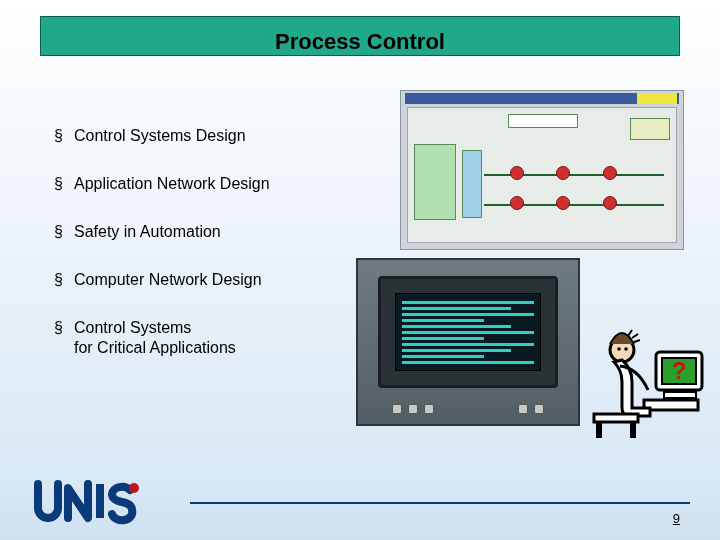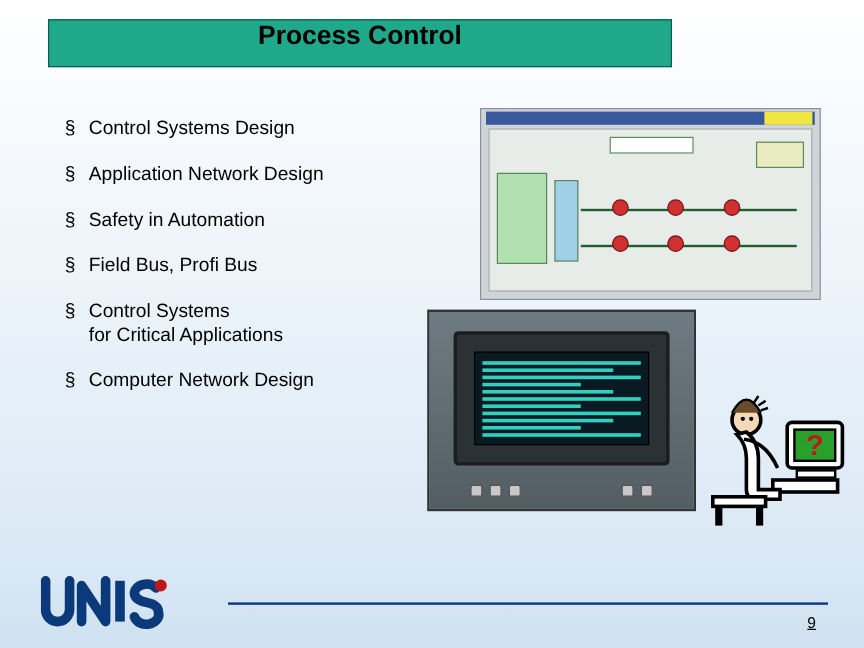--- a/index.html
+++ b/index.html
@@ -5,39 +5,40 @@
   * { box-sizing: border-box; margin: 0; padding: 0; }
   html, body { width: 720px; height: 540px; font-family: Arial, Helvetica, sans-serif; overflow: hidden; }
   .slide {
     width: 720px; height: 540px;
     background: linear-gradient(to bottom, #ffffff 0%, #d9e8f5 88%, #cfe0f0 100%);
     position: relative;
   }
   .title-bar {
     position: absolute;
     left: 40px; top: 16px;
-    width: 520px; height: 40px;
+    width: 640px; height: 40px;
     background: #1fa88a;
     border: 1px solid #0b5e4c;
-    display: flex; align-items: flex-start; justify-content: center;
+    display: flex; align-items: flex-end; justify-content: center;
   }
   .title-bar span { color: #000; font-size: 22px; font-weight: bold; }
   .bullets {
     position: absolute;
     left: 54px; top: 98px;
     width: 310px;
     list-style: none;
   }
   .bullets li {
     font-size: 16px;
     color: #000;
     margin-bottom: 18px;
     position: relative;
     padding-left: 20px;
     line-height: 1.25;
+    margin-top: 28px;
   }
   .bullets li::before {
     content: "§";
     position: absolute;
     left: 0; top: 0;
     font-size: 16px;
   }
   .scada-img {
     position: absolute;
     left: 400px; top: 90px;
@@ -106,24 +107,23 @@
 <div class="slide">
 
   <div class="title-bar">
     <span>Process Control</span>
   </div>
 
   <ul class="bullets">
     <li><span>Control Systems Design</span></li>
     <li><span>Application Network Design</span></li>
     <li><span>Safety in Automation</span></li>
-    <li><span>Field Bus, Profi Bus</span></li>
+    <li><span>Computer Network Design</span></li>
     <li><span style="white-space:pre-line">Control Systems
 for Critical Applications</span></li>
-    <li><span>Computer Network Design</span></li>
   </ul>
 
   <div class="scada-img">
     <div class="scada-hdr"></div>
     <div class="scada-tag"></div>
     <div class="scada-inner">
       <div class="scada-blk" style="left:6px; top:36px; width:42px; height:76px"></div>
       <div class="scada-blk" style="left:54px; top:42px; width:20px; height:68px; background:#a0d0e8"></div>
       <div class="scada-line" style="left:76px; top:66px; width:180px; height:2px"></div>
       <div class="scada-line" style="left:76px; top:96px; width:180px; height:2px"></div>

